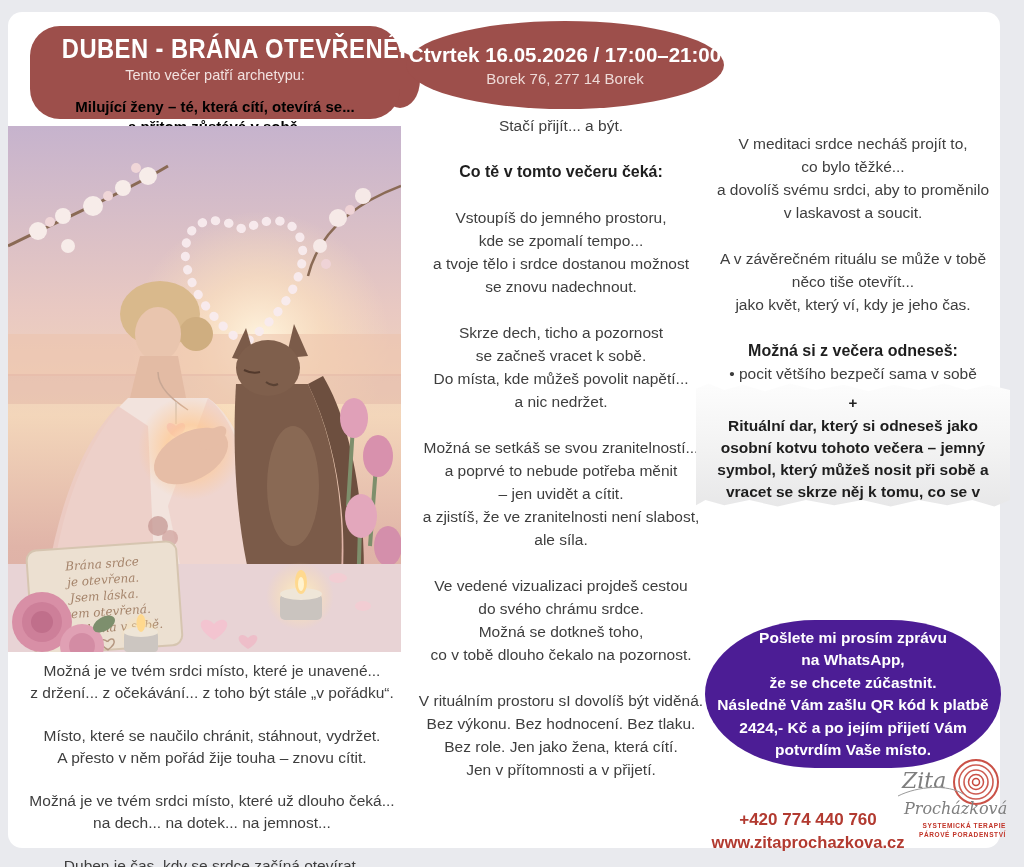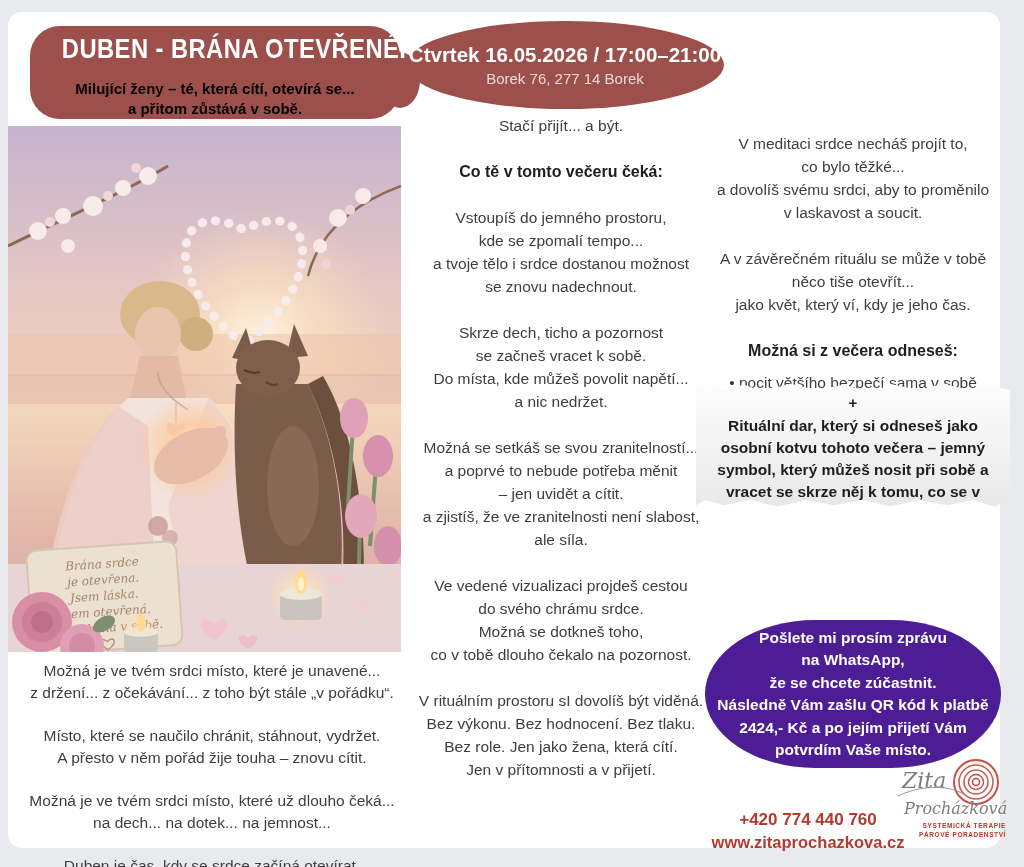--- a/index.html
+++ b/index.html
@@ -66,20 +66,21 @@
 </style>
 </head>
 <body>
 
 <div class="canvas">
   <div class="card">
 
     <div class="banner-bump"></div>
     <div class="banner">
       <h1>DUBEN - BRÁNA OTEVŘENÉHO SRDCE</h1>
+      <div class="sub1">Tento večer patří archetypu:</div>
       <div class="sub2">Milující ženy – té, která cítí, otevírá se...<br>a přitom zůstává v sobě.</div>
     </div>
 
     <div class="oval">
       <div class="dt">Čtvrtek 16.05.2026 / 17:00–21:00</div>
       <div class="addr">Borek 76, 277 14 Borek</div>
     </div>
 
     <div class="photo">
       <svg width="393" height="526" viewBox="0 0 393 526" xmlns="http://www.w3.org/2000/svg">
@@ -236,21 +237,21 @@
       <p>Skrze dech, ticho a pozornost<br>se začneš vracet k sobě.<br>Do místa, kde můžeš povolit napětí...<br>a nic nedržet.</p>
       <p>Možná se setkáš se svou zranitelností...<br>a poprvé to nebude potřeba měnit<br>– jen uvidět a cítit.<br>a zjistíš, že ve zranitelnosti není slabost,<br>ale síla.</p>
       <p>Ve vedené vizualizaci projdeš cestou<br>do svého chrámu srdce.<br>Možná se dotkneš toho,<br>co v tobě dlouho čekalo na pozornost.</p>
       <p>V rituálním prostoru sI dovolíš být viděná.<br>Bez výkonu. Bez hodnocení. Bez tlaku.<br>Bez role. Jen jako žena, která cítí.<br>Jen v přítomnosti a v přijetí.</p>
 
     </div>
 
     <div class="col right-col">
       <p>V meditaci srdce necháš projít to,<br>co bylo těžké...<br>a dovolíš svému srdci, aby to proměnilo<br>v laskavost a soucit.</p>
       <p>A v závěrečném rituálu se může v tobě<br>něco tiše otevřít...<br>jako květ, který ví, kdy je jeho čas.</p>
-      <div class="heading" style="margin-bottom:9px">Možná si z večera odneseš:</div>
+      <div class="heading" style="margin-bottom:0">Možná si z večera odneseš:</div>
       <div class="bullets">• pocit většího bezpečí sama v sobě<br>• jemnější vztah k sobě i svému tělu<br>• uvolnění napětí nebo staré bolesti<br>• schopnost cítit – bez zahlcení<br>• návrat k sobě... a ke svému srdci</div>
     </div>
 
     <div class="ritual">
       <div class="plus">+</div>
       <div class="rtext">Rituální dar, který si odneseš jako osobní kotvu tohoto večera – jemný symbol, který můžeš nosit při sobě a vracet se skrze něj k tomu, co se v Tobě probudilo.</div>
     </div>
 
 
     <div class="cta">

